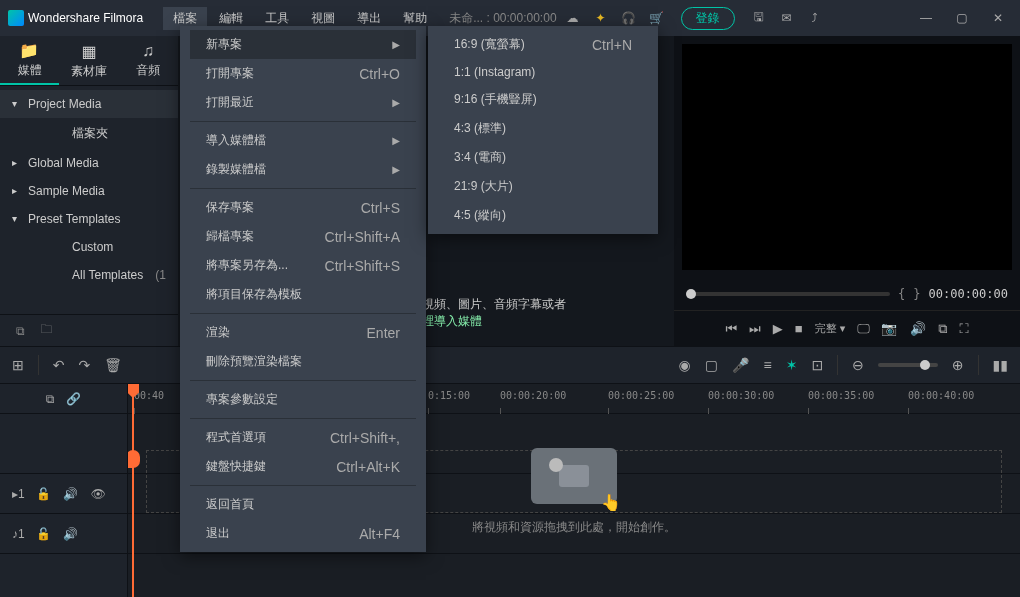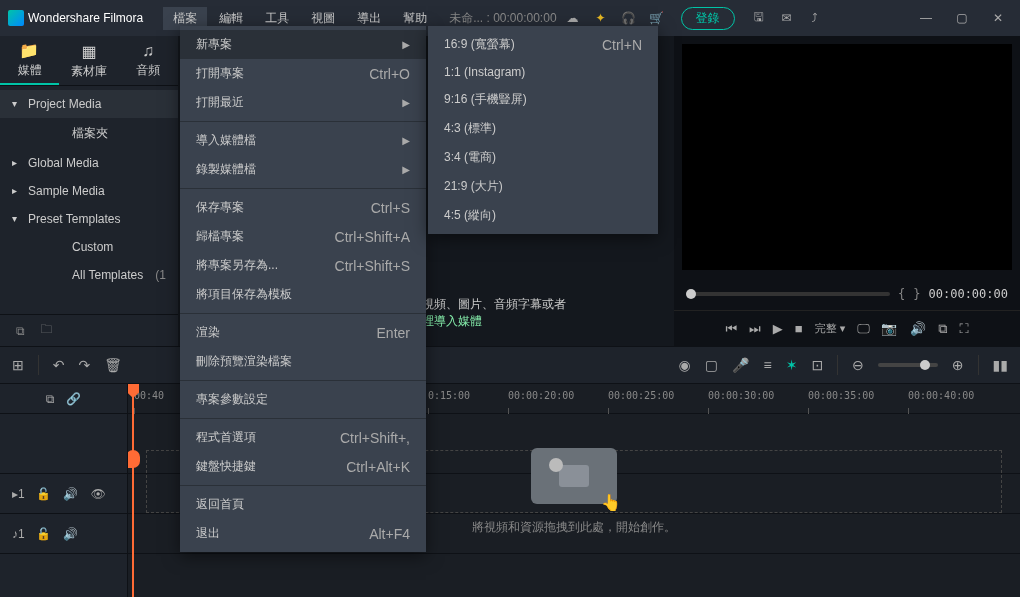--- a/index.html
+++ b/index.html
@@ -67,21 +67,21 @@
 .tl-track{height:60px;border-bottom:1px solid #0e1116;position:relative}
 .tl-track.audio{height:40px}
 .drop-zone{position:absolute;left:18px;right:18px;top:6px;bottom:6px;border:1px dashed #444;display:flex;align-items:center;justify-content:center}
 .drop-hint{position:absolute;bottom:-24px;color:#888;font-size:12px}
 .thumb-placeholder{width:86px;height:56px;background:#6a7178;border-radius:6px;display:flex;align-items:center;justify-content:center;position:relative;top:-6px}
 .thumb-placeholder::before{content:"";width:30px;height:22px;background:#8a9098;border-radius:3px}
 .thumb-placeholder::after{content:"";position:absolute;width:14px;height:14px;background:#bbb;border-radius:50%;top:10px;left:18px}
 .cursor-hand{position:absolute;bottom:-8px;right:-4px;font-size:16px}
 
 
-.menu{position:absolute;background:#3a424e;box-shadow:0 4px 16px rgba(0,0,0,.5);z-index:100;padding:4px 0}
+.menu{position:absolute;background:#3a424e;box-shadow:0 4px 16px rgba(0,0,0,.5);z-index:100;padding:4px 10px}
 .file-menu{left:180px;top:26px;width:246px}
 .mi{padding:6px 16px;cursor:pointer;display:flex;justify-content:space-between;align-items:center;color:#ddd}
 .mi:hover,.mi.hover{background:#2a3038}
 .mi.disabled{color:#666;cursor:default}
 .mi .sc{color:#aaa;font-size:14px}
 .mi .sub{color:#aaa;font-size:10px}
 .msep{height:1px;background:#2a3038;margin:4px 0}
 .sub-menu{left:428px;top:26px;width:230px}
 
 .content-hint{position:absolute;left:244px;top:260px;color:#999;font-size:12px}
@@ -223,21 +223,21 @@
       <span class="th-icon">🔊</span>
     </div>
   </div>
   <div class="tl-right">
     <div class="playhead">
         <div class="playhead-knob"></div>
       </div>
     <div class="tl-ruler">
       <span class="tl-tick" style="left:6px">00:40</span>
       <span class="tl-tick" style="left:300px">0:15:00</span>
-      <span class="tl-tick" style="left:380px">00:00:20:00</span>
+      <span class="tl-tick" style="left:372px">00:00:20:00</span>
       <span class="tl-tick" style="left:480px">00:00:25:00</span>
       <span class="tl-tick" style="left:580px">00:00:30:00</span>
       <span class="tl-tick" style="left:680px">00:00:35:00</span>
       <span class="tl-tick" style="left:780px">00:00:40:00</span>
     </div>
     <div class="tl-track">
       <div class="drop-zone" style="top:36px;bottom:-40px">
         <div class="thumb-placeholder">
           <span class="cursor-hand">👆</span>
         </div>

